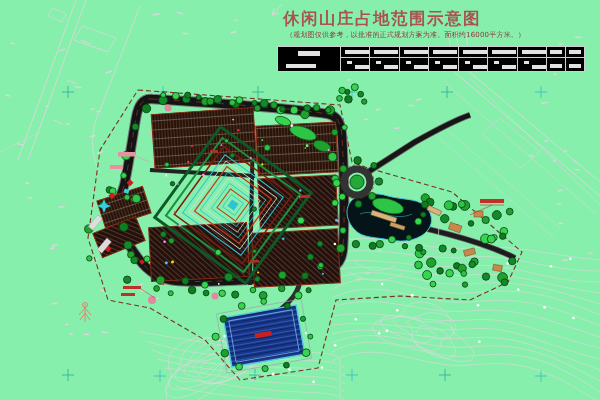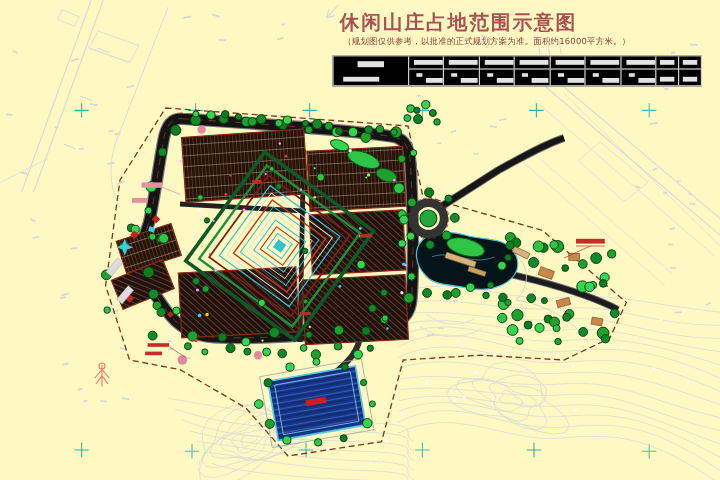--- a/index.html
+++ b/index.html
@@ -1,16 +1,16 @@
 <!DOCTYPE html>
 <html><head>
 <meta charset="utf-8">
 <style>
   html,body{margin:0;padding:0;background:#000;}
-  #canvas{position:relative;width:600px;height:400px;background:#fef9c3;overflow:hidden;
+  #canvas{position:relative;width:600px;height:400px;background:#86efac;overflow:hidden;
           font-family:"DejaVu Sans",sans-serif;}
   #plan-svg{position:absolute;left:0;top:0;}
   .title{position:absolute;left:283px;top:8px;width:230px;font-size:16.5px;font-weight:bold;
          letter-spacing:1.5px;color:#a85252;white-space:nowrap;}
   .subtitle{position:absolute;left:286px;top:30px;width:300px;font-size:7px;color:#8a3a3a;
             letter-spacing:0.2px;white-space:nowrap;}
   .legend{position:absolute;left:277px;top:46px;width:308px;height:26px;display:flex;
           border:1px solid #cfcfcf;background:#000;box-sizing:border-box;}
   .leg-sec{position:relative;border-left:1px solid #cfcfcf;box-sizing:border-box;height:100%;}
   .leg-sec:first-child{border-left:none;}

